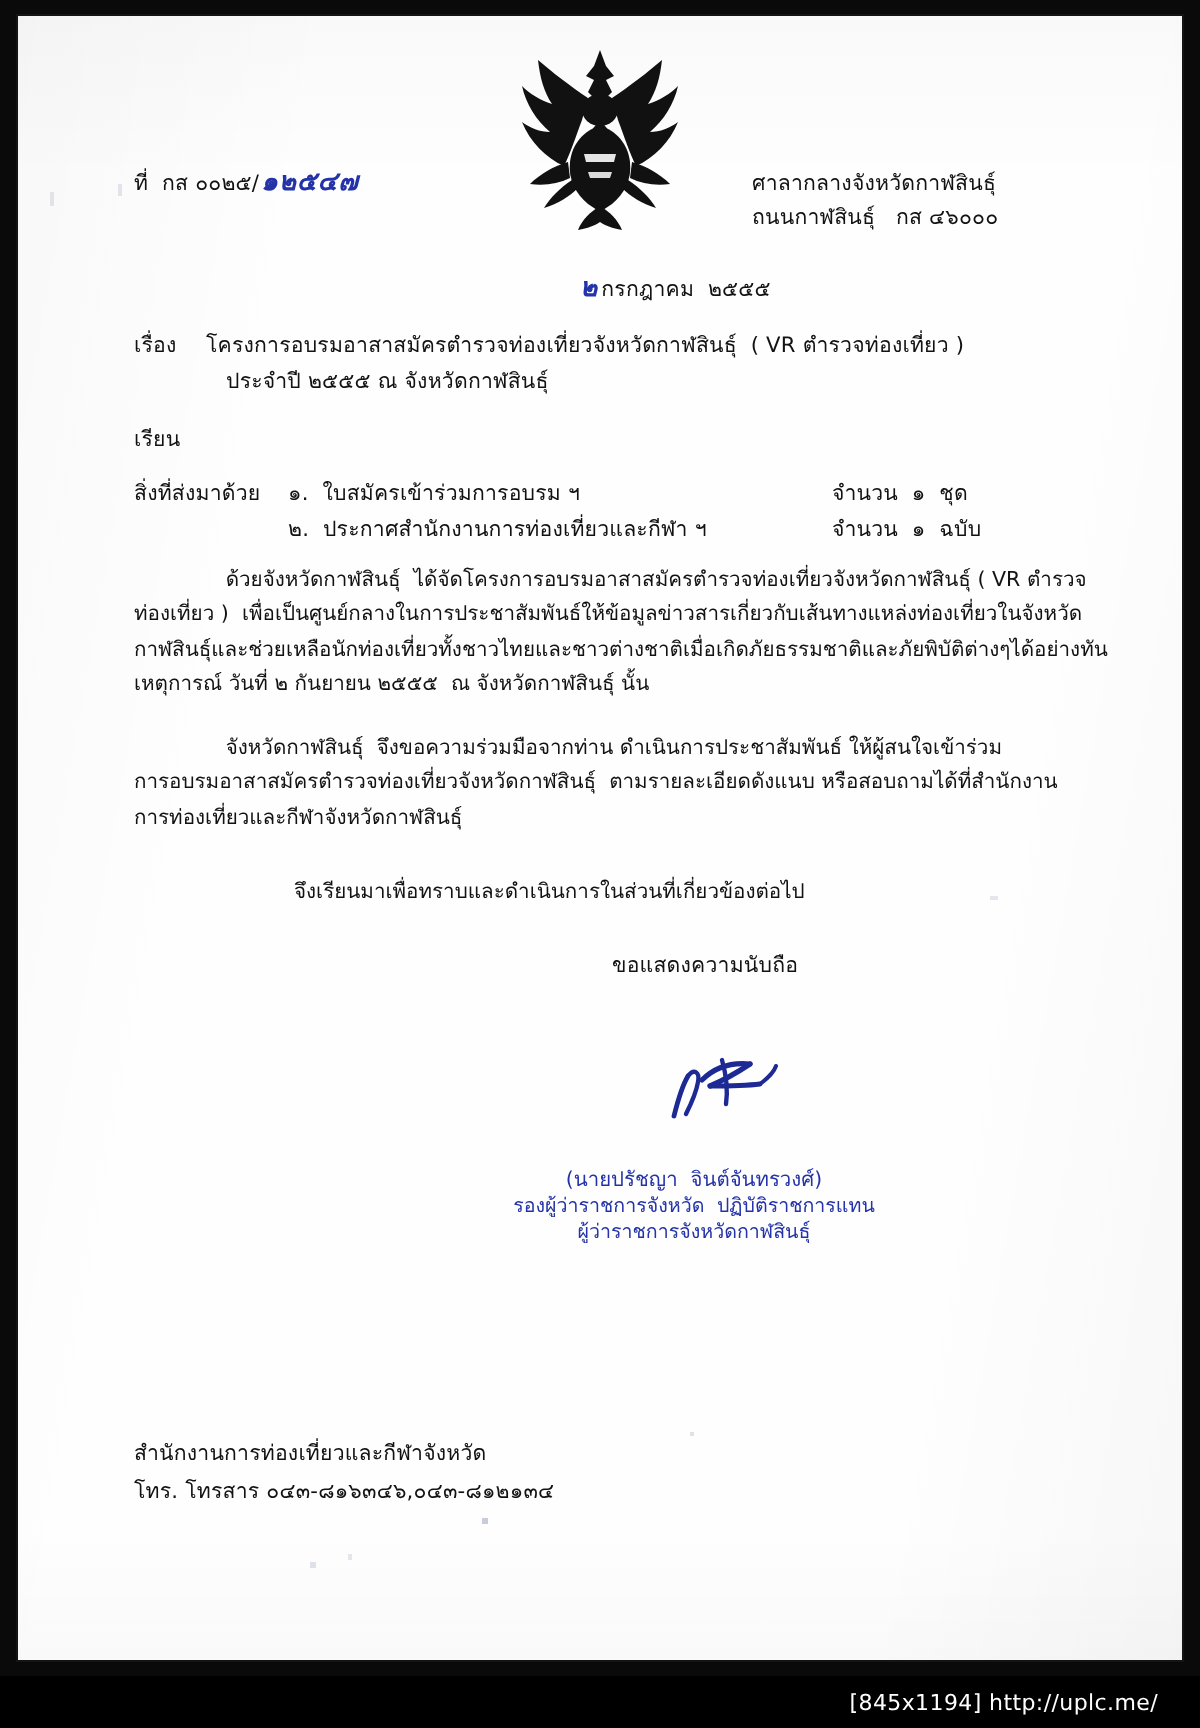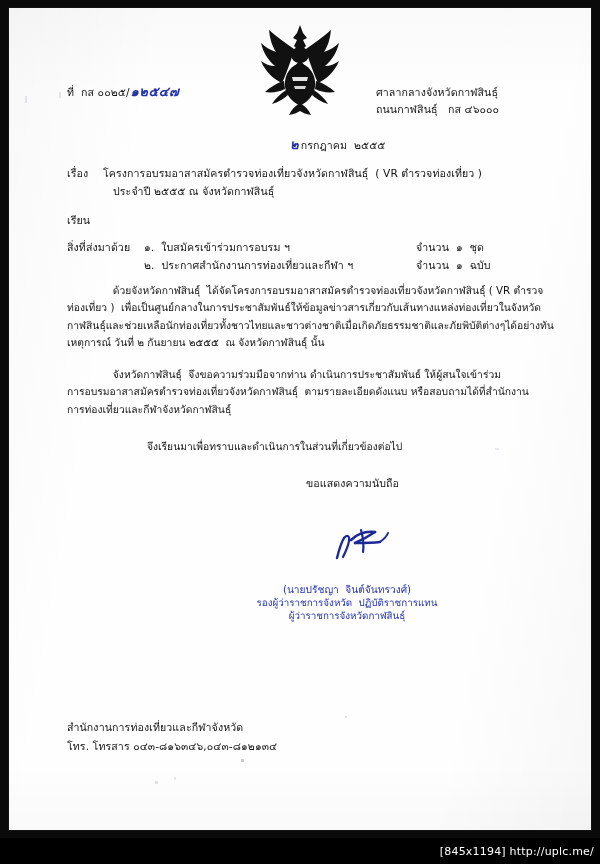--- a/index.html
+++ b/index.html
@@ -158,21 +158,21 @@
     height: 26px;
     background: #000;
     display: flex;
     align-items: center;
     justify-content: flex-end;
   }
   #watermark-text {
     color: #ffffff;
     font-size: 11px;
     letter-spacing: 0.2px;
-    padding-right: 6px;
+    padding-right: 21px;
     font-family: "DejaVu Sans", "Liberation Sans", sans-serif;
     white-space: pre;
   }
 
   
   .speck {
     position: absolute;
     background: #9aa3bb;
     opacity: 0.55;
   }

